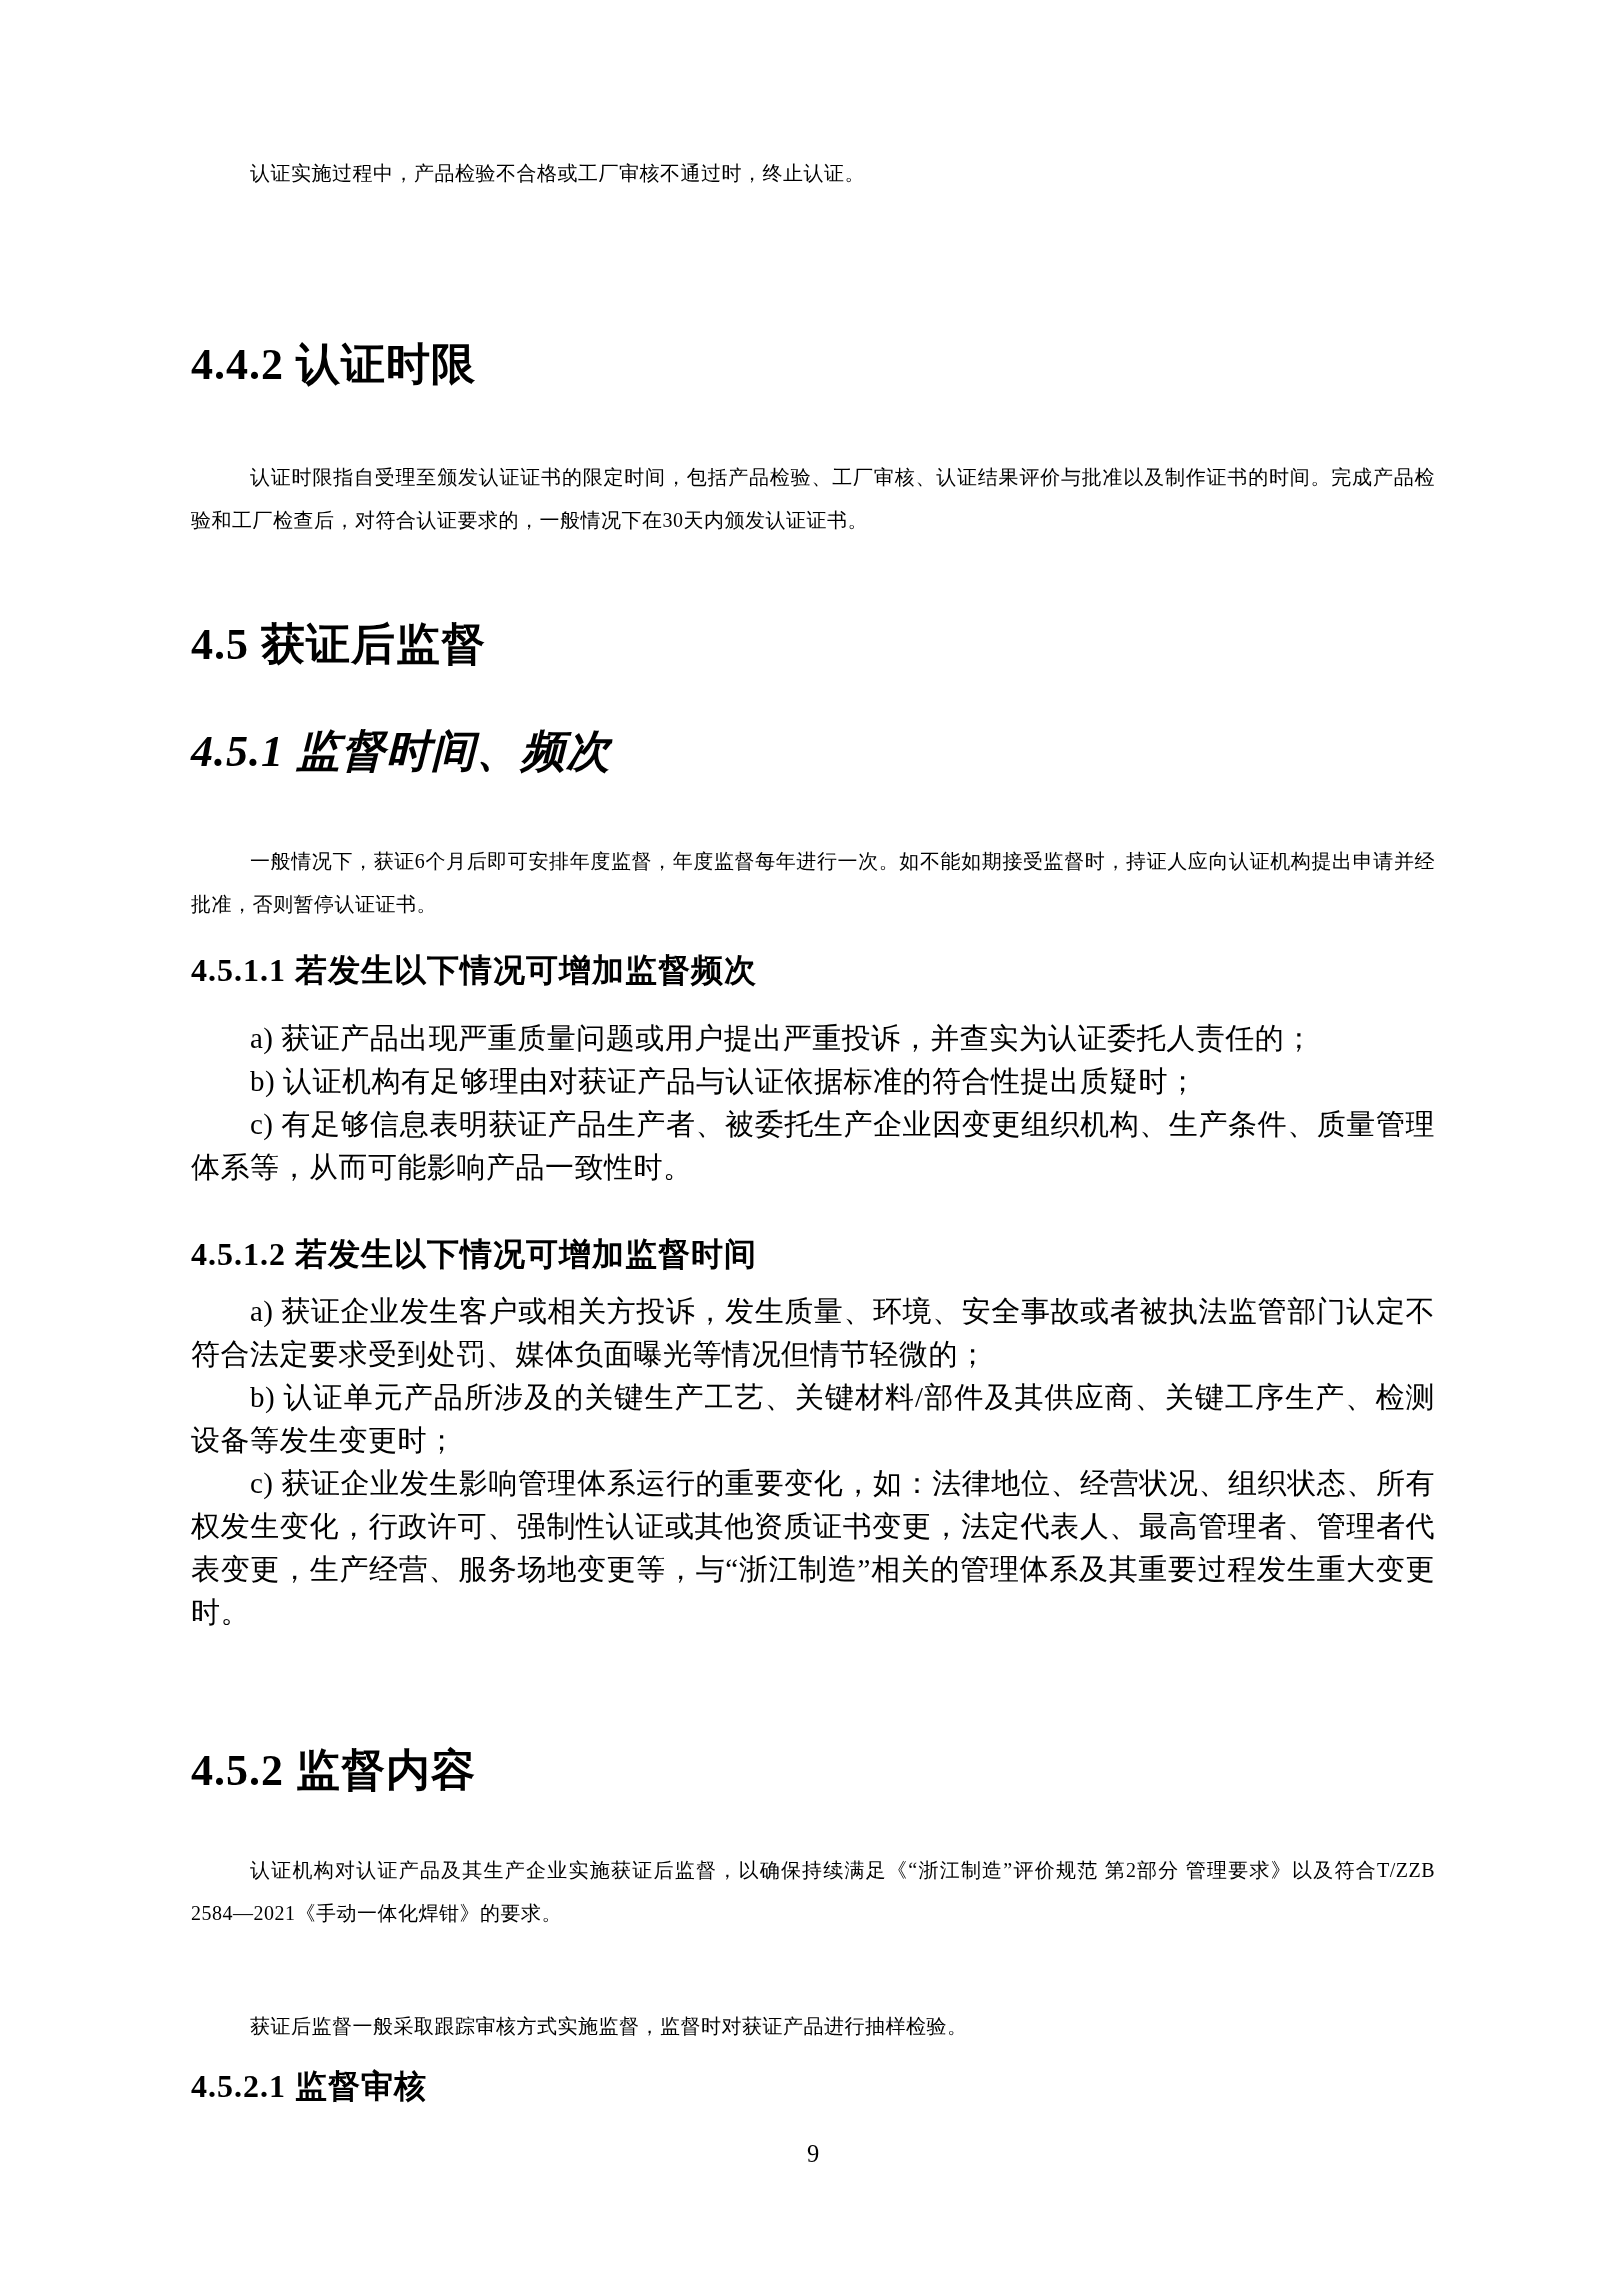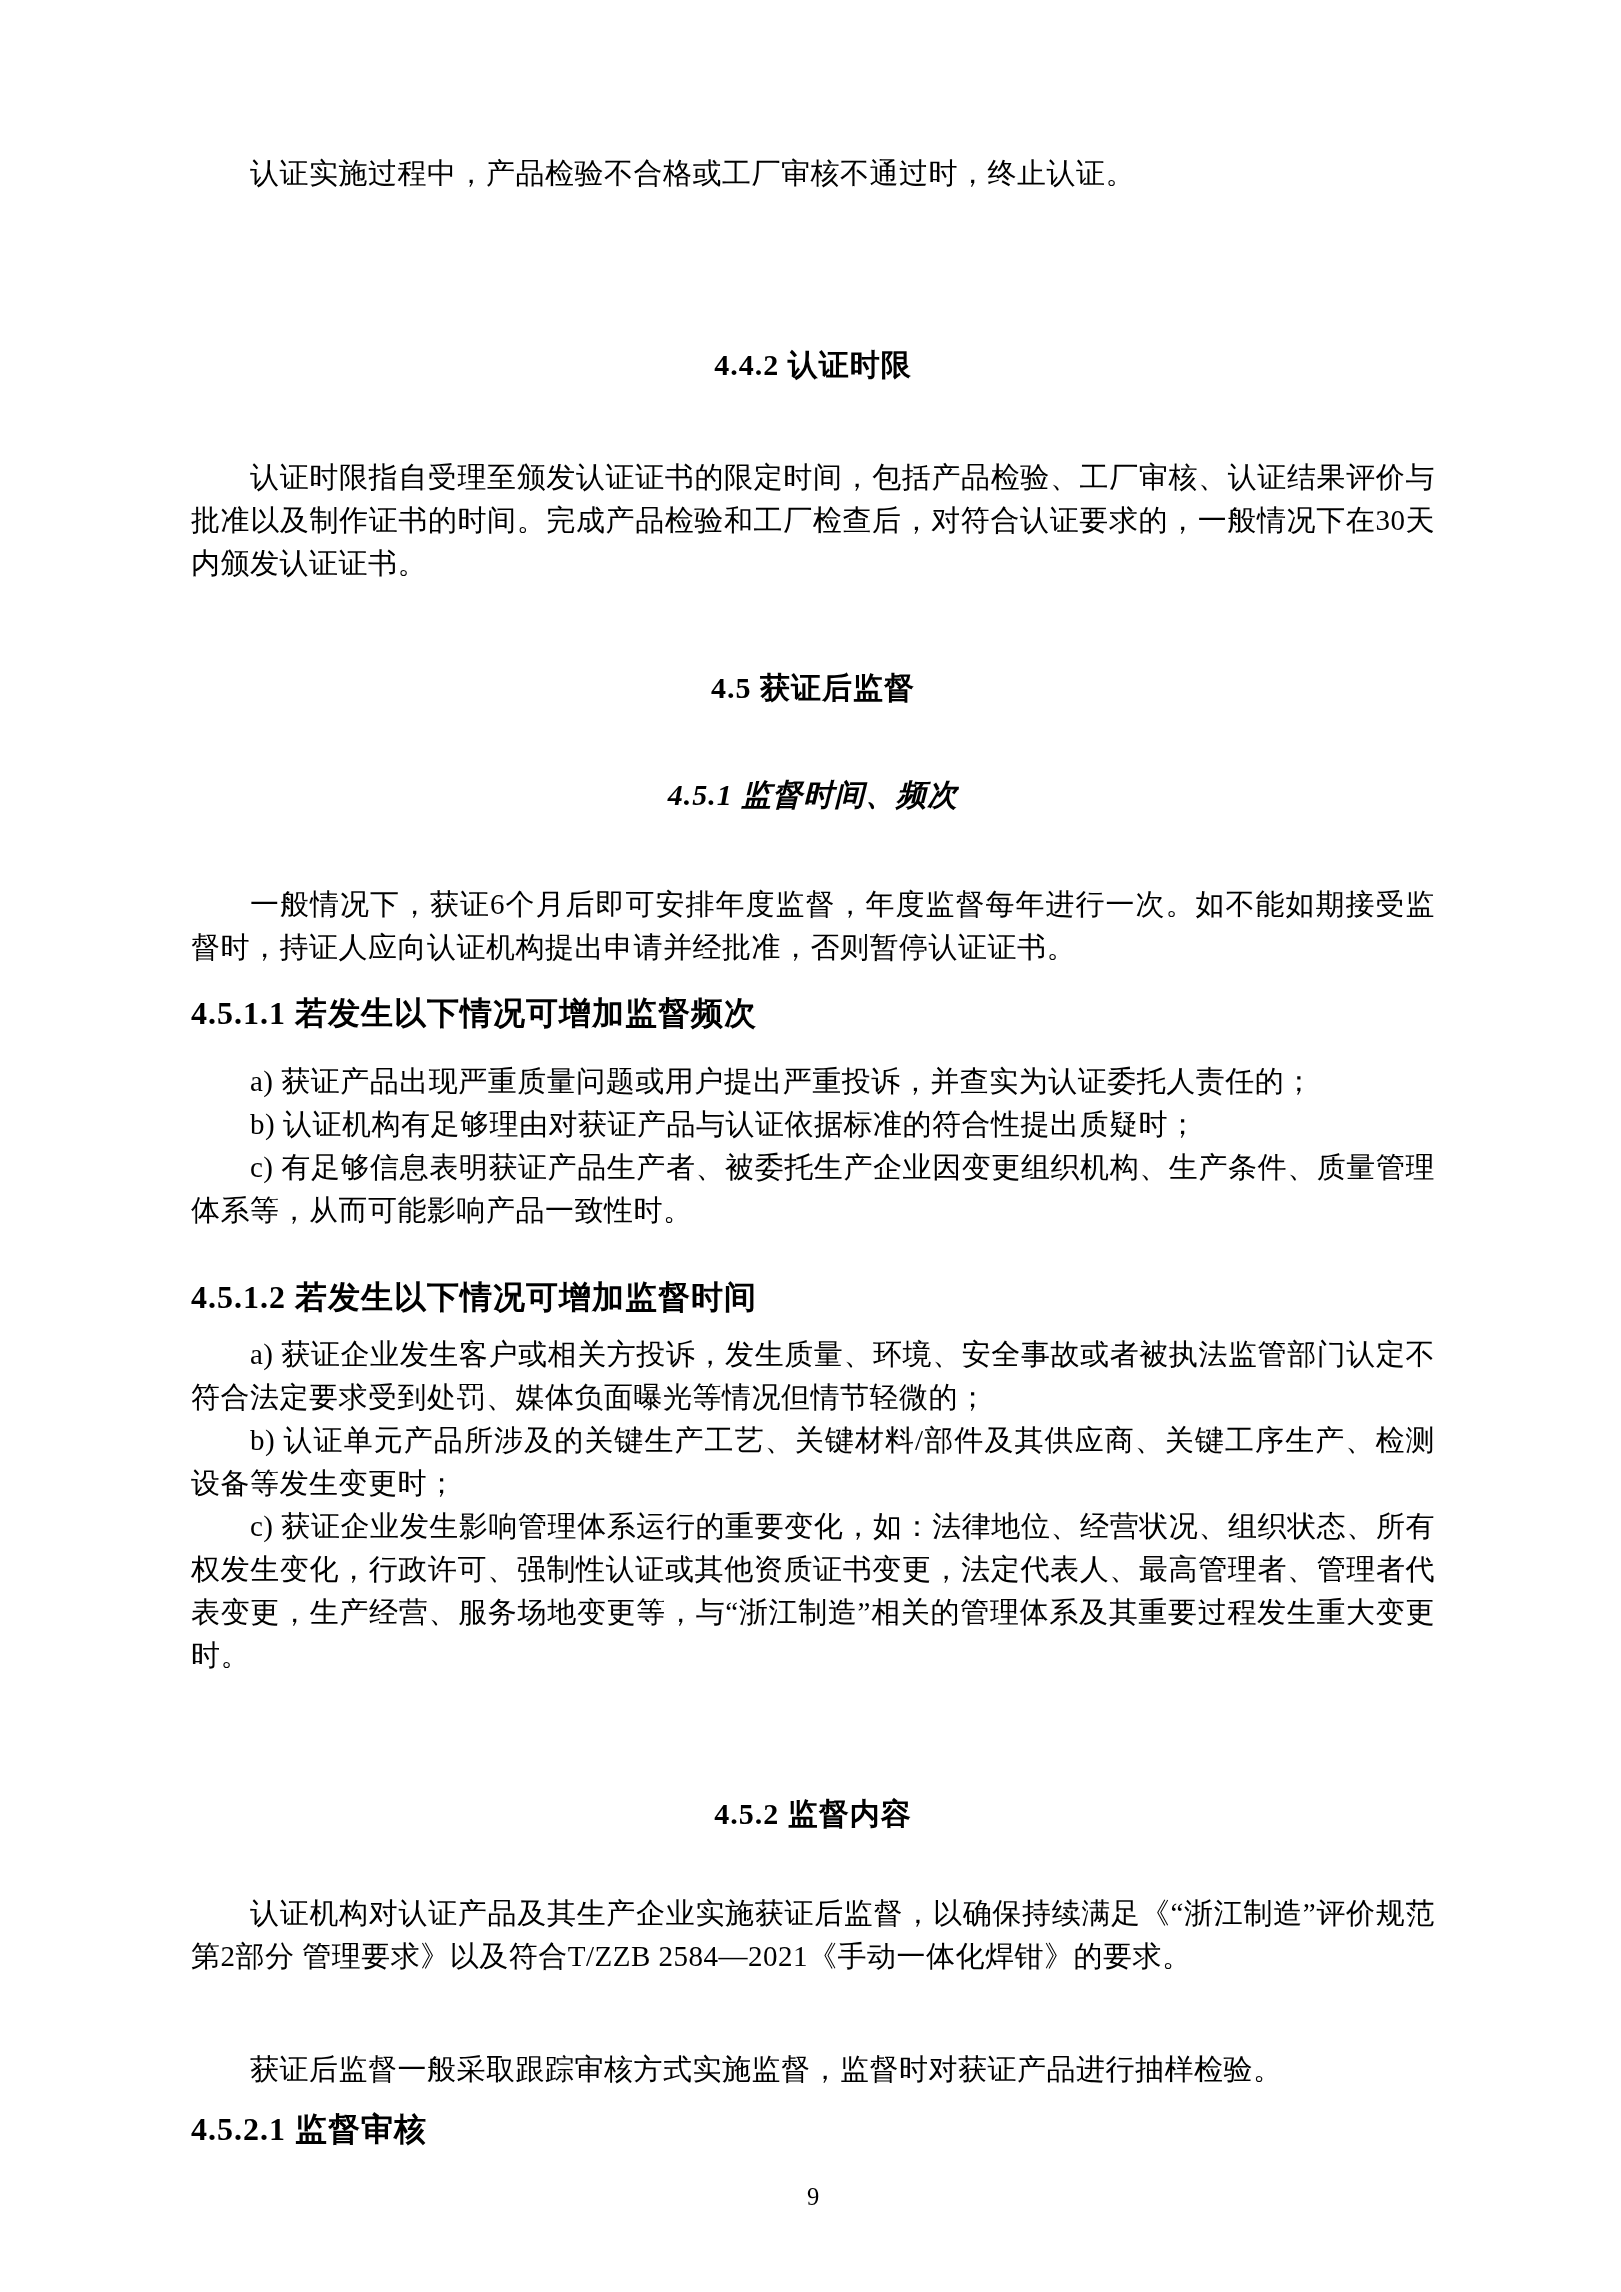--- a/index.html
+++ b/index.html
@@ -4,28 +4,28 @@
 <style>
   * { margin:0; padding:0; box-sizing:border-box; }
   html, body { background:#ffffff; }
   body {
     width:1621px; height:2293px;
     font-family:"Liberation Serif","DejaVu Serif",serif;
     color:#000; position:relative; overflow:hidden;
   }
   .page { padding:152px 186px 0 191px; }
   .para {
-    font-size:29px; line-height:43px;
+    font-size:20px; line-height:43px;
     text-align:justify; text-indent:59px; letter-spacing:0.5px;
   }
   .list-item {
     font-size:29px; line-height:43px;
     text-align:justify; text-indent:59px; letter-spacing:0.5px;
   }
-  .h-major { font-size:30px; font-weight:bold; line-height:49px; letter-spacing:1px;text-align:center; }
+  .h-major { font-size:44px; font-weight:bold; line-height:49px; letter-spacing:1px; }
   .h-minor { font-size:32px; font-weight:bold; line-height:45px; letter-spacing:1px; }
   .page-number { margin-top:29px; text-align:center; font-size:24.5px; line-height:31px; }
 </style>
 </head>
 <body>
 
 <div class="page">
 
   <p class="para">认证实施过程中，产品检验不合格或工厂审核不通过时，终止认证。</p>
 

